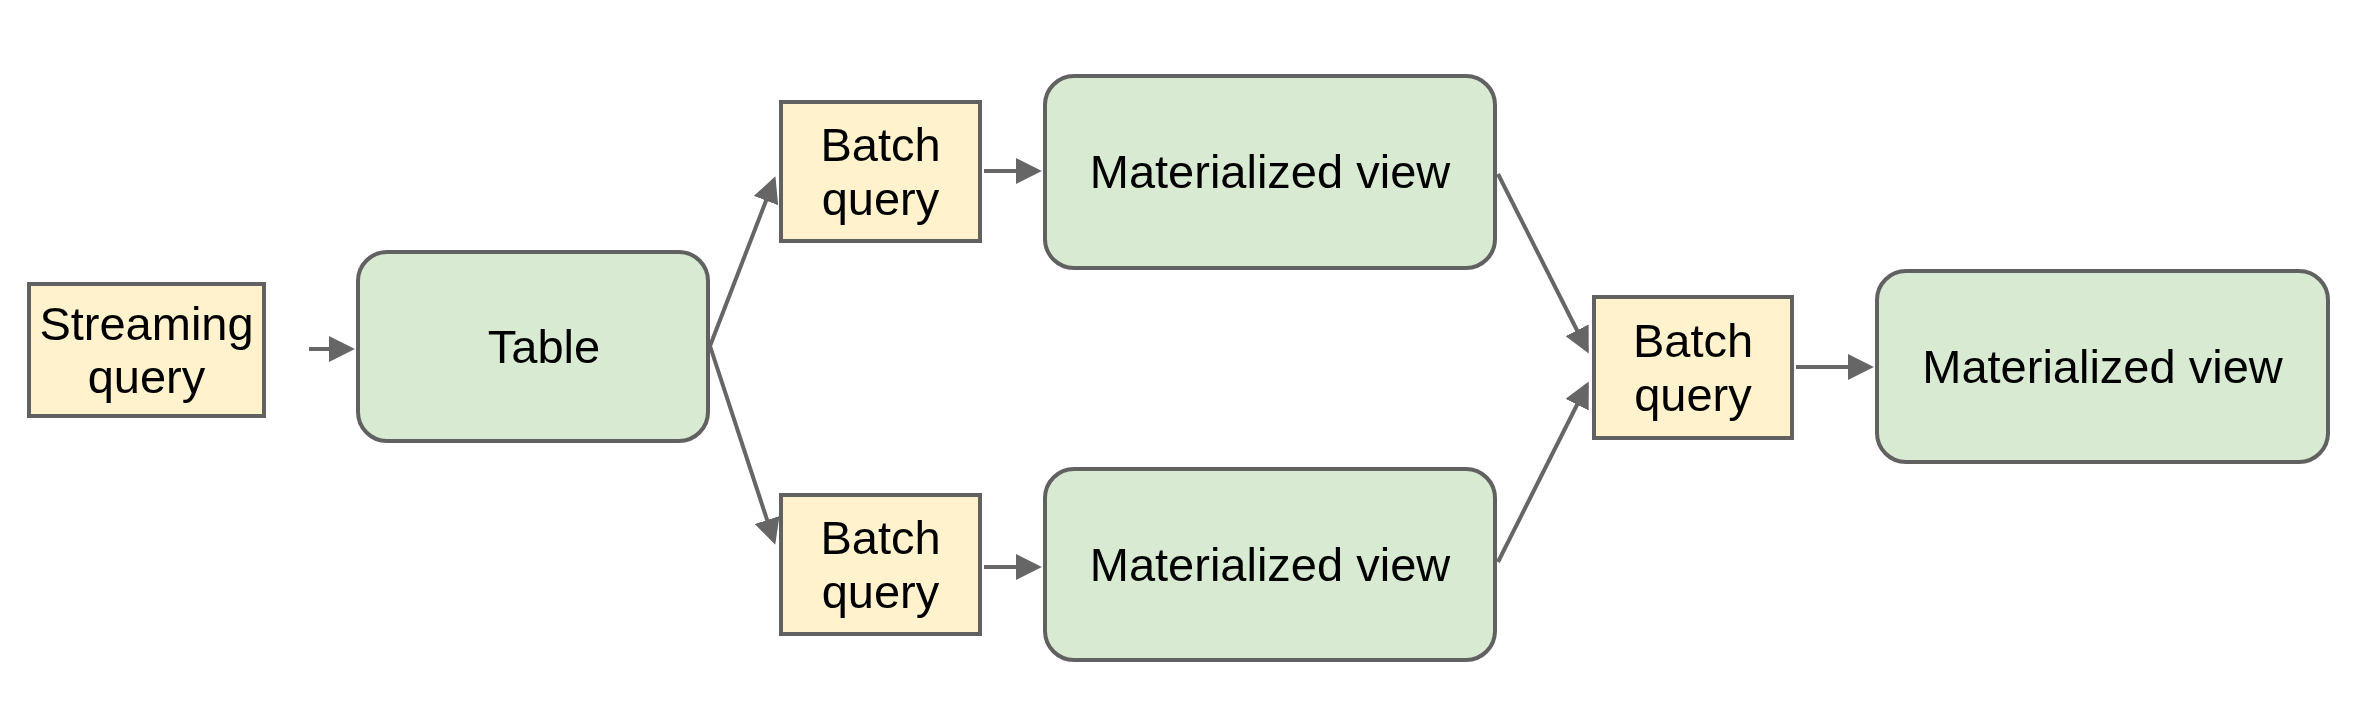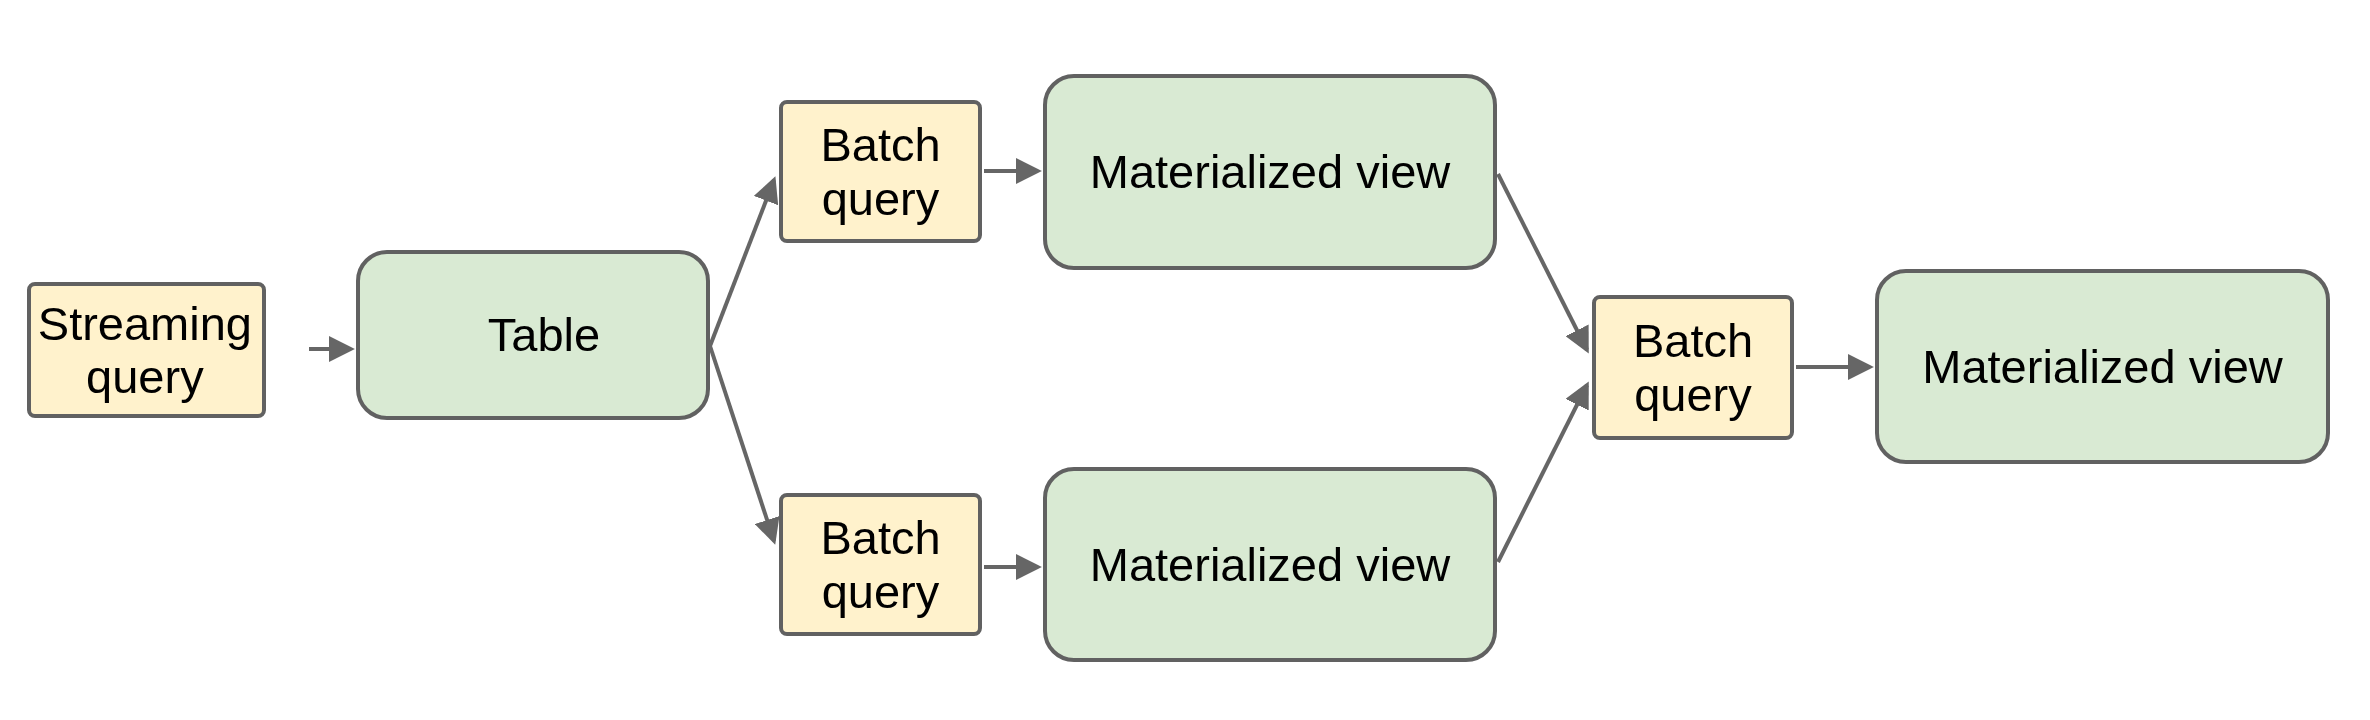--- a/index.html
+++ b/index.html
@@ -19,21 +19,21 @@
   svg.wires{position:absolute;left:0;top:0;width:2370px;height:720px;}
   .node{
     position:absolute;
     box-sizing:border-box;
     border:4px solid var(--border);
     display:flex;align-items:center;justify-content:center;
     text-align:center;
     font-size:47px;line-height:1.13;
     padding:0 10px;
   }
-  .node.query{background:var(--yellow);border-radius:8px;justify-content:flex-end;}
+  .node.query{background:var(--yellow);border-radius:0;}
   .node.store{background:var(--green);border-radius:31px;align-items:center;}
 </style>
 </head>
 <body>
 
 <div class="canvas">
 
   <svg class="wires" viewBox="0 0 2370 720" xmlns="http://www.w3.org/2000/svg">
     <defs>
       <marker id="arrowhead" viewBox="0 0 10 10" refX="8.5" refY="5" markerWidth="6.5" markerHeight="6.5" orient="auto-start-reverse">
@@ -49,21 +49,21 @@
       <line x1="1498" y1="174" x2="1587" y2="350" marker-end="url(#arrowhead)"></line>
       <line x1="1498" y1="562" x2="1587" y2="385" marker-end="url(#arrowhead)"></line>
       <line x1="1796" y1="367" x2="1870" y2="367" marker-end="url(#arrowhead)"></line>
     </g>
   </svg>
 
   <div class="node query" style="left:27px;  top:282px; width:239px; height:136px;">
     <span>Streaming query</span>
   </div>
 
-  <div class="node store" style="left:356px; top:250px; width:354px; height:170px;padding-left:32px;">
+  <div class="node store" style="left:356px; top:250px; width:354px; height:193px;padding-left:32px;">
     <span>Table</span>
   </div>
 
   <div class="node query" style="left:779px; top:100px; width:203px; height:143px;">
     <span>Batch query</span>
   </div>
 
   <div class="node store" style="left:1043px; top:74px; width:454px; height:196px;">
     <span>Materialized view</span>
   </div>

